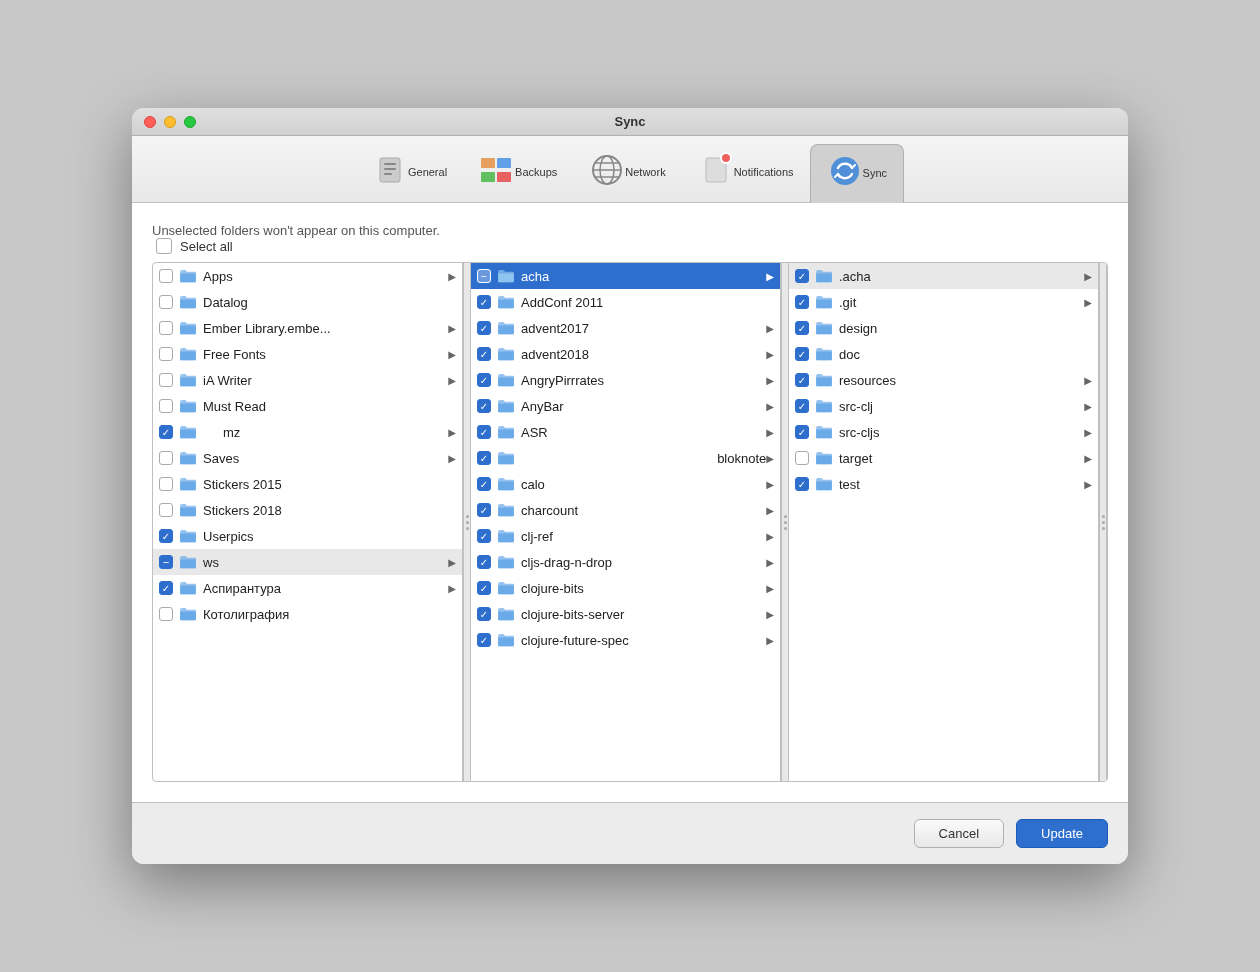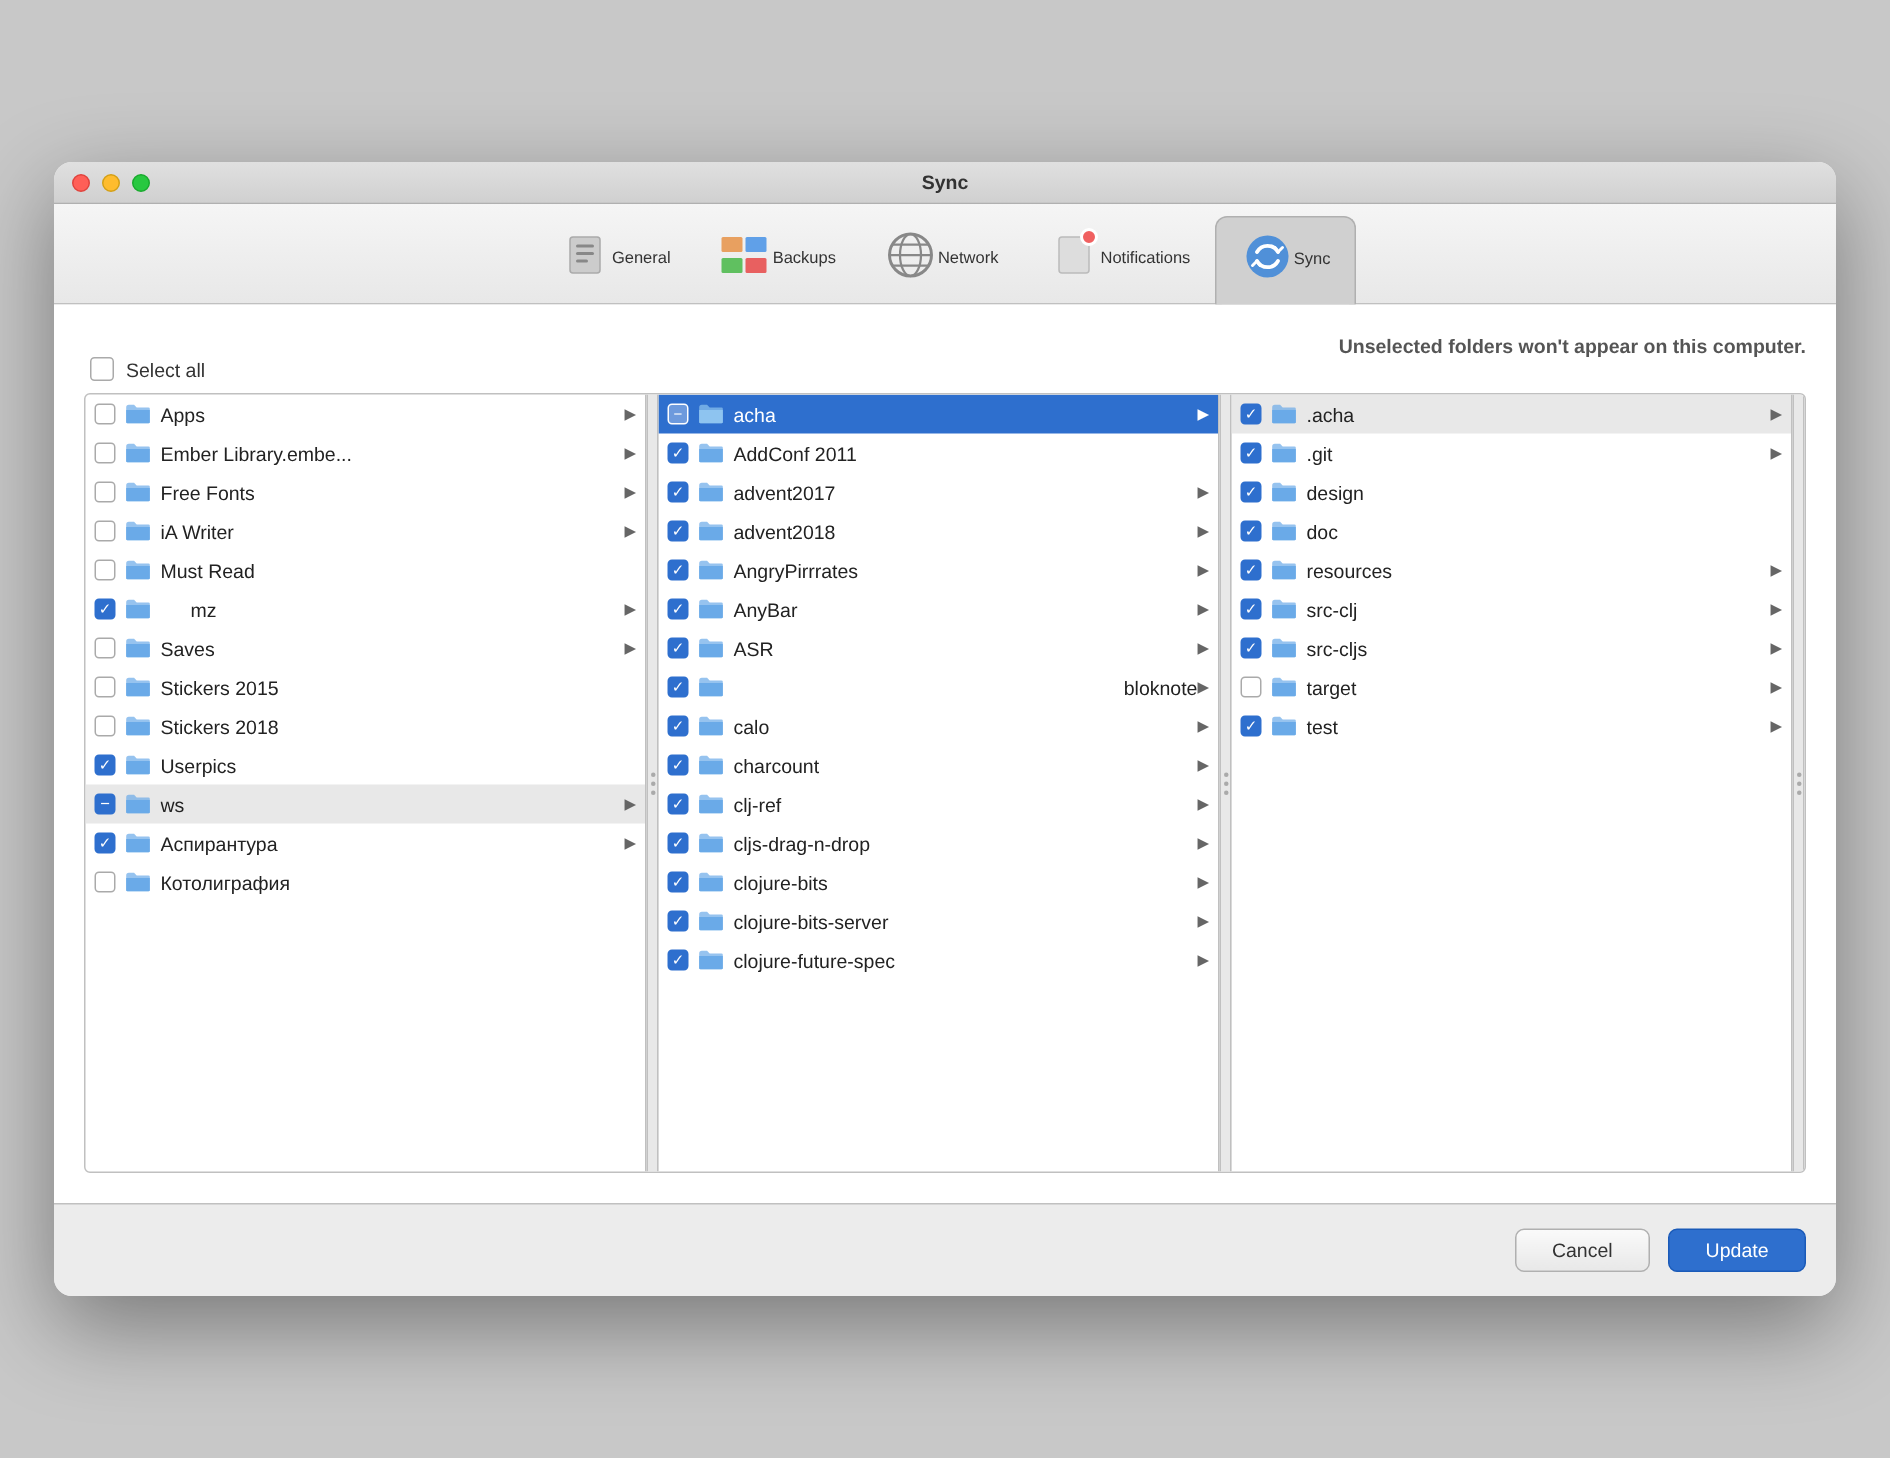--- a/index.html
+++ b/index.html
@@ -6,21 +6,21 @@
     body {
       background: #c8c8c8;
       font-family: -apple-system, BlinkMacSystemFont, "Helvetica Neue", sans-serif;
       display: flex;
       justify-content: center;
       align-items: center;
       width: 1260px;
       height: 972px;
     }
     .window {
-      width: 1188px;
+      width: 996px;
       background: #ececec;
       border-radius: 12px;
       box-shadow: 0 20px 60px rgba(0,0,0,0.4);
       overflow: hidden;
     }
     
     .titlebar {
       background: linear-gradient(to bottom, #e0e0e0, #d0d0d0);
       height: 28px;
       display: flex;
@@ -84,24 +84,23 @@
     .toolbar-label {
       font-size: 11px;
       color: #333;
     }
     
     .content {
       background: #ffffff;
       padding: 20px;
     }
     .subtitle {
-      text-align: right;
+      text-align: left;
       font-size: 13px;
       color: #555;
-      font-weight: bold;
     }
     
     .select-all-row {
       display: flex;
       align-items: center;
       gap: 8px;
       margin-bottom: 8px;
       padding-left: 4px;
     }
     .select-all-label {
@@ -336,20 +335,28 @@
   </svg>
             <span style="flex:1;overflow:hidden;text-overflow:ellipsis;white-space:nowrap;">Apps</span>
             <span class="arrow" style="color:#666">▶</span>
           </div>
           <div class="col-item">
             <span class="chk"></span>
             <svg class="folder-icon" viewBox="0 0 20 16" xmlns="http://www.w3.org/2000/svg">
     <path d="M1 3 Q1 1 3 1 L7 1 L9 3 L18 3 Q19 3 19 4 L19 14 Q19 15 18 15 L2 15 Q1 15 1 14 Z" fill="#6aaae8" opacity="0.7"></path>
     <path d="M1 5 L19 5 L19 14 Q19 15 18 15 L2 15 Q1 15 1 14 Z" fill="#6aaae8"></path>
   </svg>
+            <span style="flex:1;overflow:hidden;text-overflow:ellipsis;white-space:nowrap;">Datalog</span>
+          </div>
+          <div class="col-item">
+            <span class="chk"></span>
+            <svg class="folder-icon" viewBox="0 0 20 16" xmlns="http://www.w3.org/2000/svg">
+    <path d="M1 3 Q1 1 3 1 L7 1 L9 3 L18 3 Q19 3 19 4 L19 14 Q19 15 18 15 L2 15 Q1 15 1 14 Z" fill="#6aaae8" opacity="0.7"></path>
+    <path d="M1 5 L19 5 L19 14 Q19 15 18 15 L2 15 Q1 15 1 14 Z" fill="#6aaae8"></path>
+  </svg>
             <span style="flex:1;overflow:hidden;text-overflow:ellipsis;white-space:nowrap;">Ember Library.embe...</span>
             <span class="arrow" style="color:#666">▶</span>
           </div>
           <div class="col-item">
             <span class="chk"></span>
             <svg class="folder-icon" viewBox="0 0 20 16" xmlns="http://www.w3.org/2000/svg">
     <path d="M1 3 Q1 1 3 1 L7 1 L9 3 L18 3 Q19 3 19 4 L19 14 Q19 15 18 15 L2 15 Q1 15 1 14 Z" fill="#6aaae8" opacity="0.7"></path>
     <path d="M1 5 L19 5 L19 14 Q19 15 18 15 L2 15 Q1 15 1 14 Z" fill="#6aaae8"></path>
   </svg>
             <span style="flex:1;overflow:hidden;text-overflow:ellipsis;white-space:nowrap;">Free Fonts</span>

